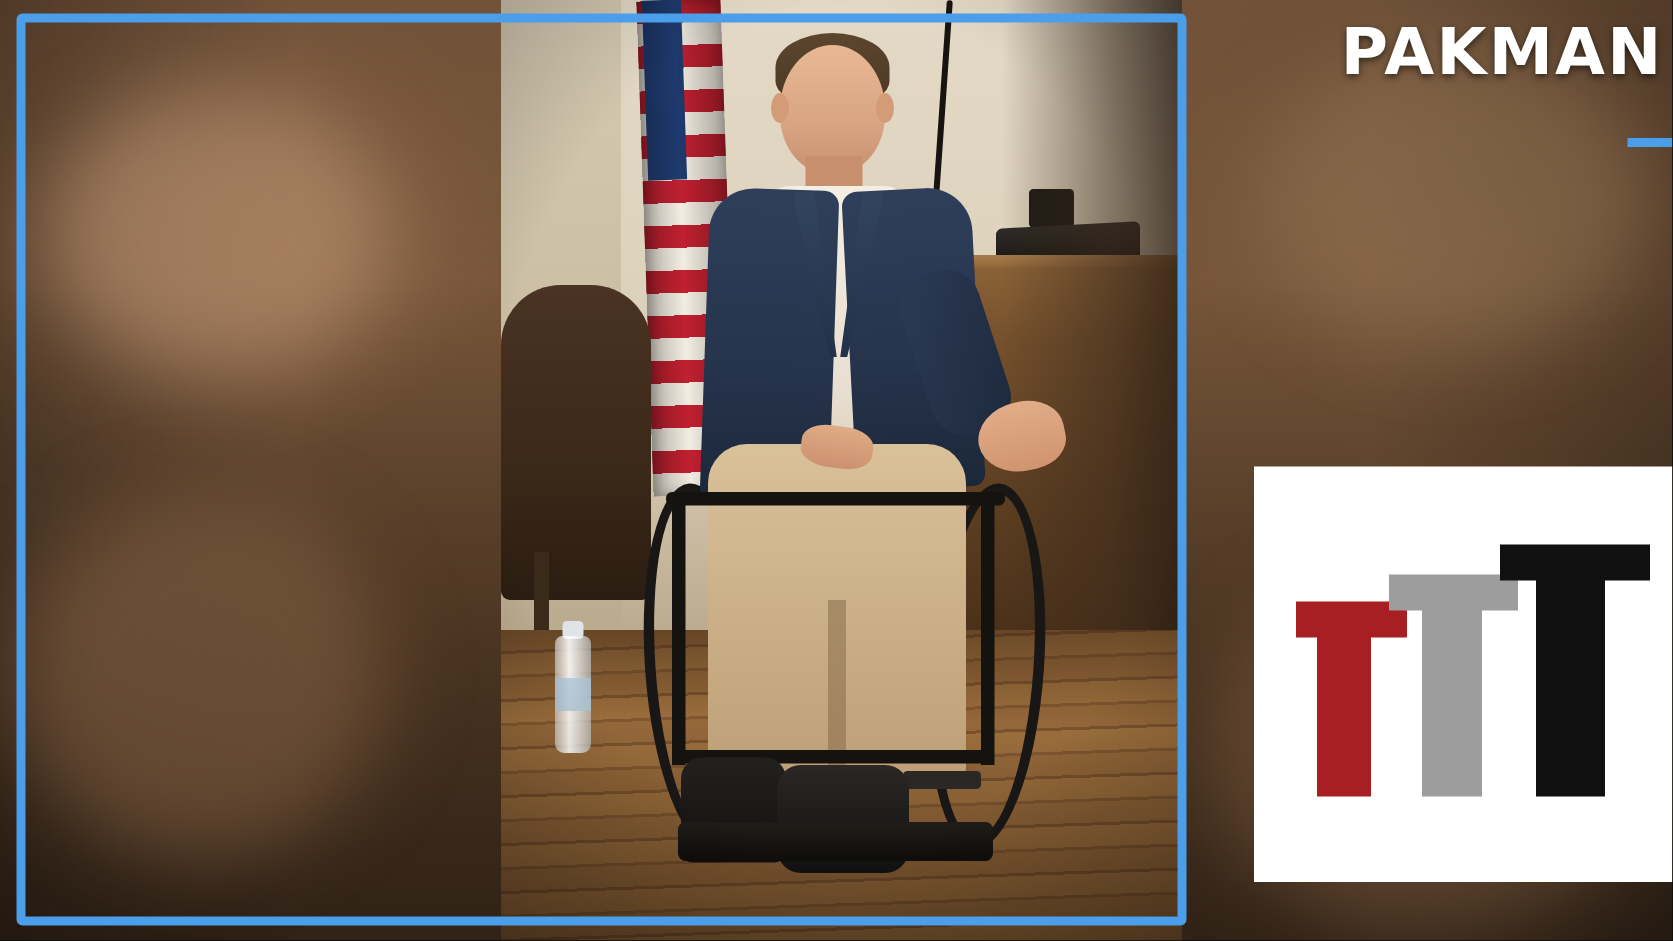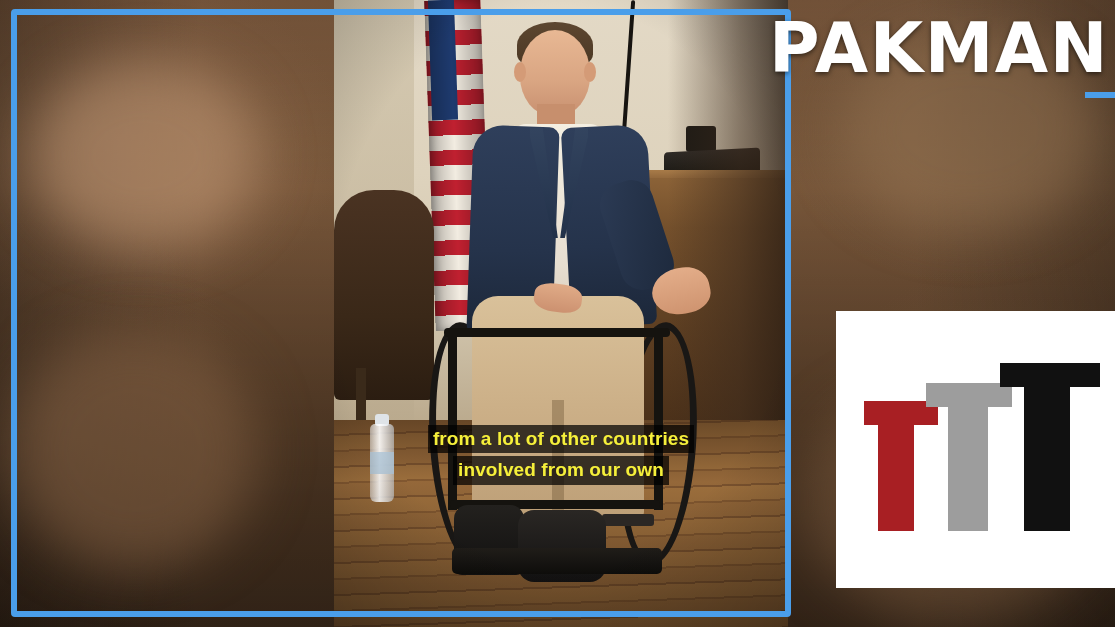--- a/index.html
+++ b/index.html
@@ -383,21 +383,21 @@
   .cap-row { margin-bottom: 3px; }
 
   
   .pakman {
     position: absolute;
     right: 6px;
     top: 14px;
     color: #ffffff;
     font-family: "DejaVu Sans", sans-serif;
     font-weight: bold;
-    font-size: 69px;
+    font-size: 43px;
     letter-spacing: 1.5px;
     z-index: 45;
     line-height: 1;
     text-shadow: 0 2px 5px rgba(0,0,0,0.55);
   }
 
   
   .tyt-card {
     position: absolute;
     left: 836px;
@@ -479,28 +479,20 @@
       <div class="footplate"></div>
     </div>
 
     <div class="bottle-cap"></div>
     <div class="bottle"></div>
     <div class="bottle-label"></div>
 
     <div class="vignette-video"></div>
   </div>
 
-  <div class="captions">
-    <div class="cap-row">
-      <span class="cap-line">from a lot of other countries</span>
-    </div>
-    <div class="cap-row">
-      <span class="cap-line">involved from our own</span>
-    </div>
-  </div>
 
   <div class="frame"></div>
   <div class="frame-right-stub"></div>
 
   <div class="pakman">PAKMAN</div>
 
   <div class="tyt-card">
     <div class="tyt-inner">
       <div class="t-bar-red"></div>
       <div class="t-stem-red"></div>

